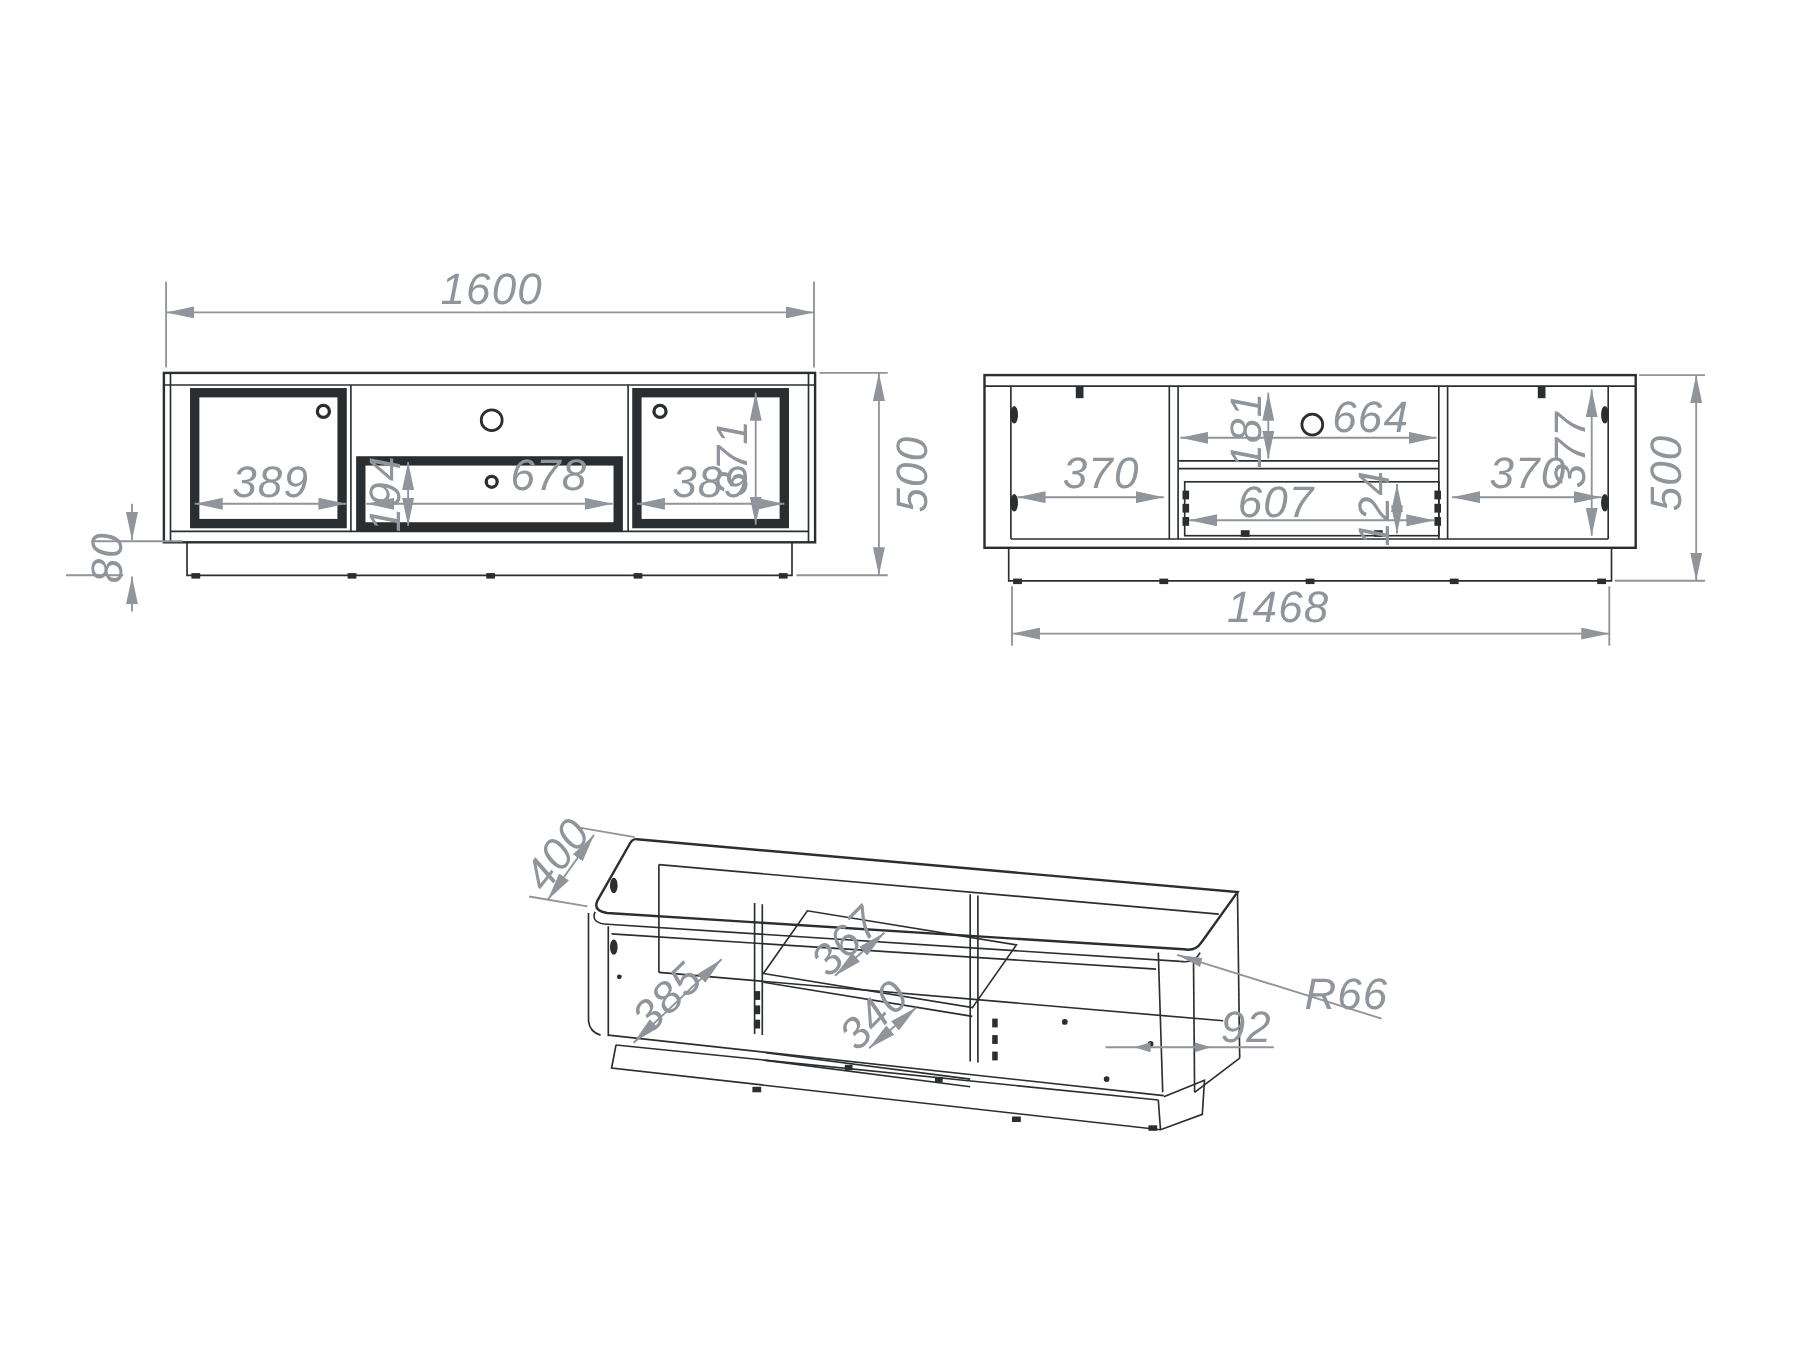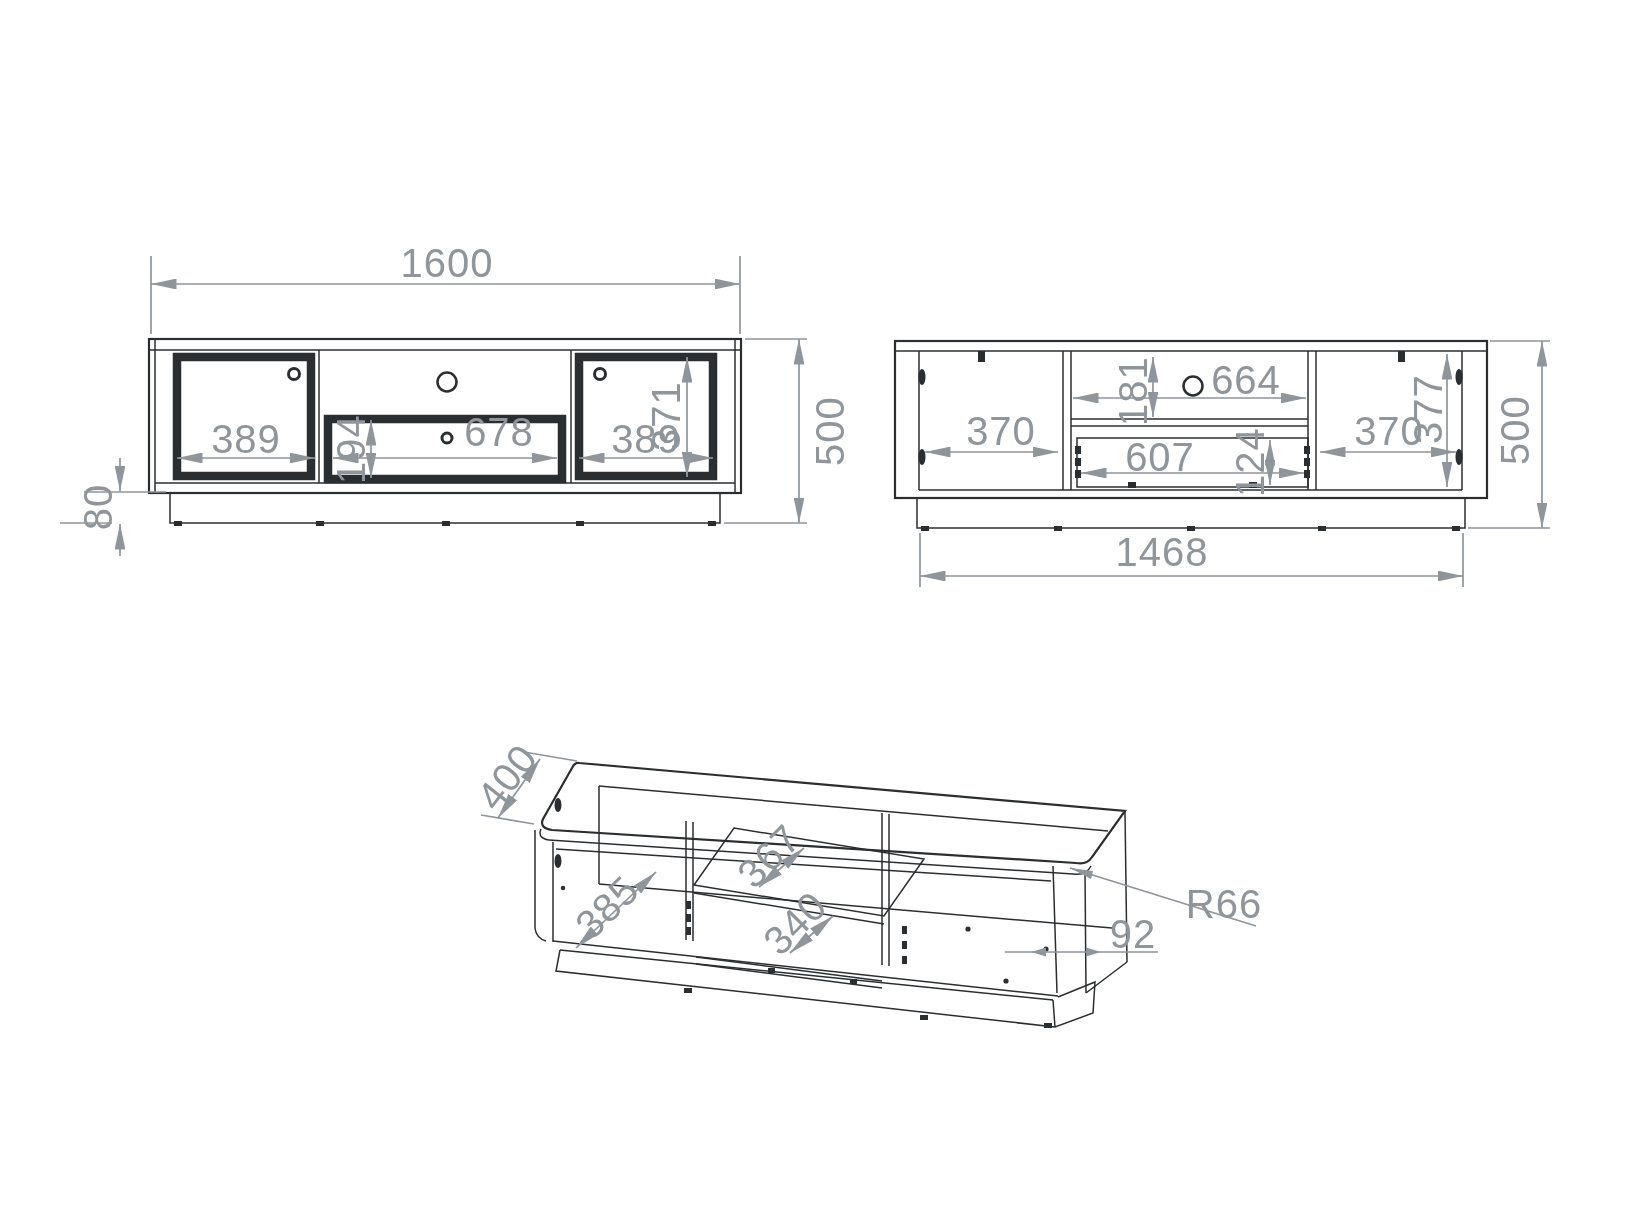--- a/index.html
+++ b/index.html
@@ -1,21 +1,21 @@
 <!DOCTYPE html>
 <html style="--bg: #ffffff; --line: #2b2e30; --dim: #8f959a;"><head>
 <meta charset="utf-8">
 <style>
   :root{
     --bg:#ffffff;
     --line:#2b2e30;
     --dim:#8f959a;
   }
   html,body{margin:0;padding:0;background:var(--bg);}
-  .stage{position:relative;width:1637px;height:1227px;background:var(--bg);overflow:hidden;}
+  .stage{position:relative;width:1637px;height:1227px;background:var(--bg);overflow:hidden;font-style:italic;}
   svg{display:block;}
   .ln{stroke:var(--line);stroke-width:2.2;fill:none;stroke-linecap:butt;stroke-linejoin:miter;}
   .ln.t1{stroke-width:1.5;}
   .thk{stroke:var(--line);stroke-width:8.5;fill:#ffffff;}
   .knob{stroke:var(--line);stroke-width:3;fill:#ffffff;}
   .hole{stroke:var(--line);stroke-width:2.5;fill:none;}
   .bk{fill:var(--line);stroke:none;}
   .dm{stroke:var(--dim);stroke-width:1.7;fill:none;}
   .dmt{fill:var(--dim);font-family:"Liberation Sans","DejaVu Sans",sans-serif;
        font-size:40px;font-weight:400;letter-spacing:1px;

